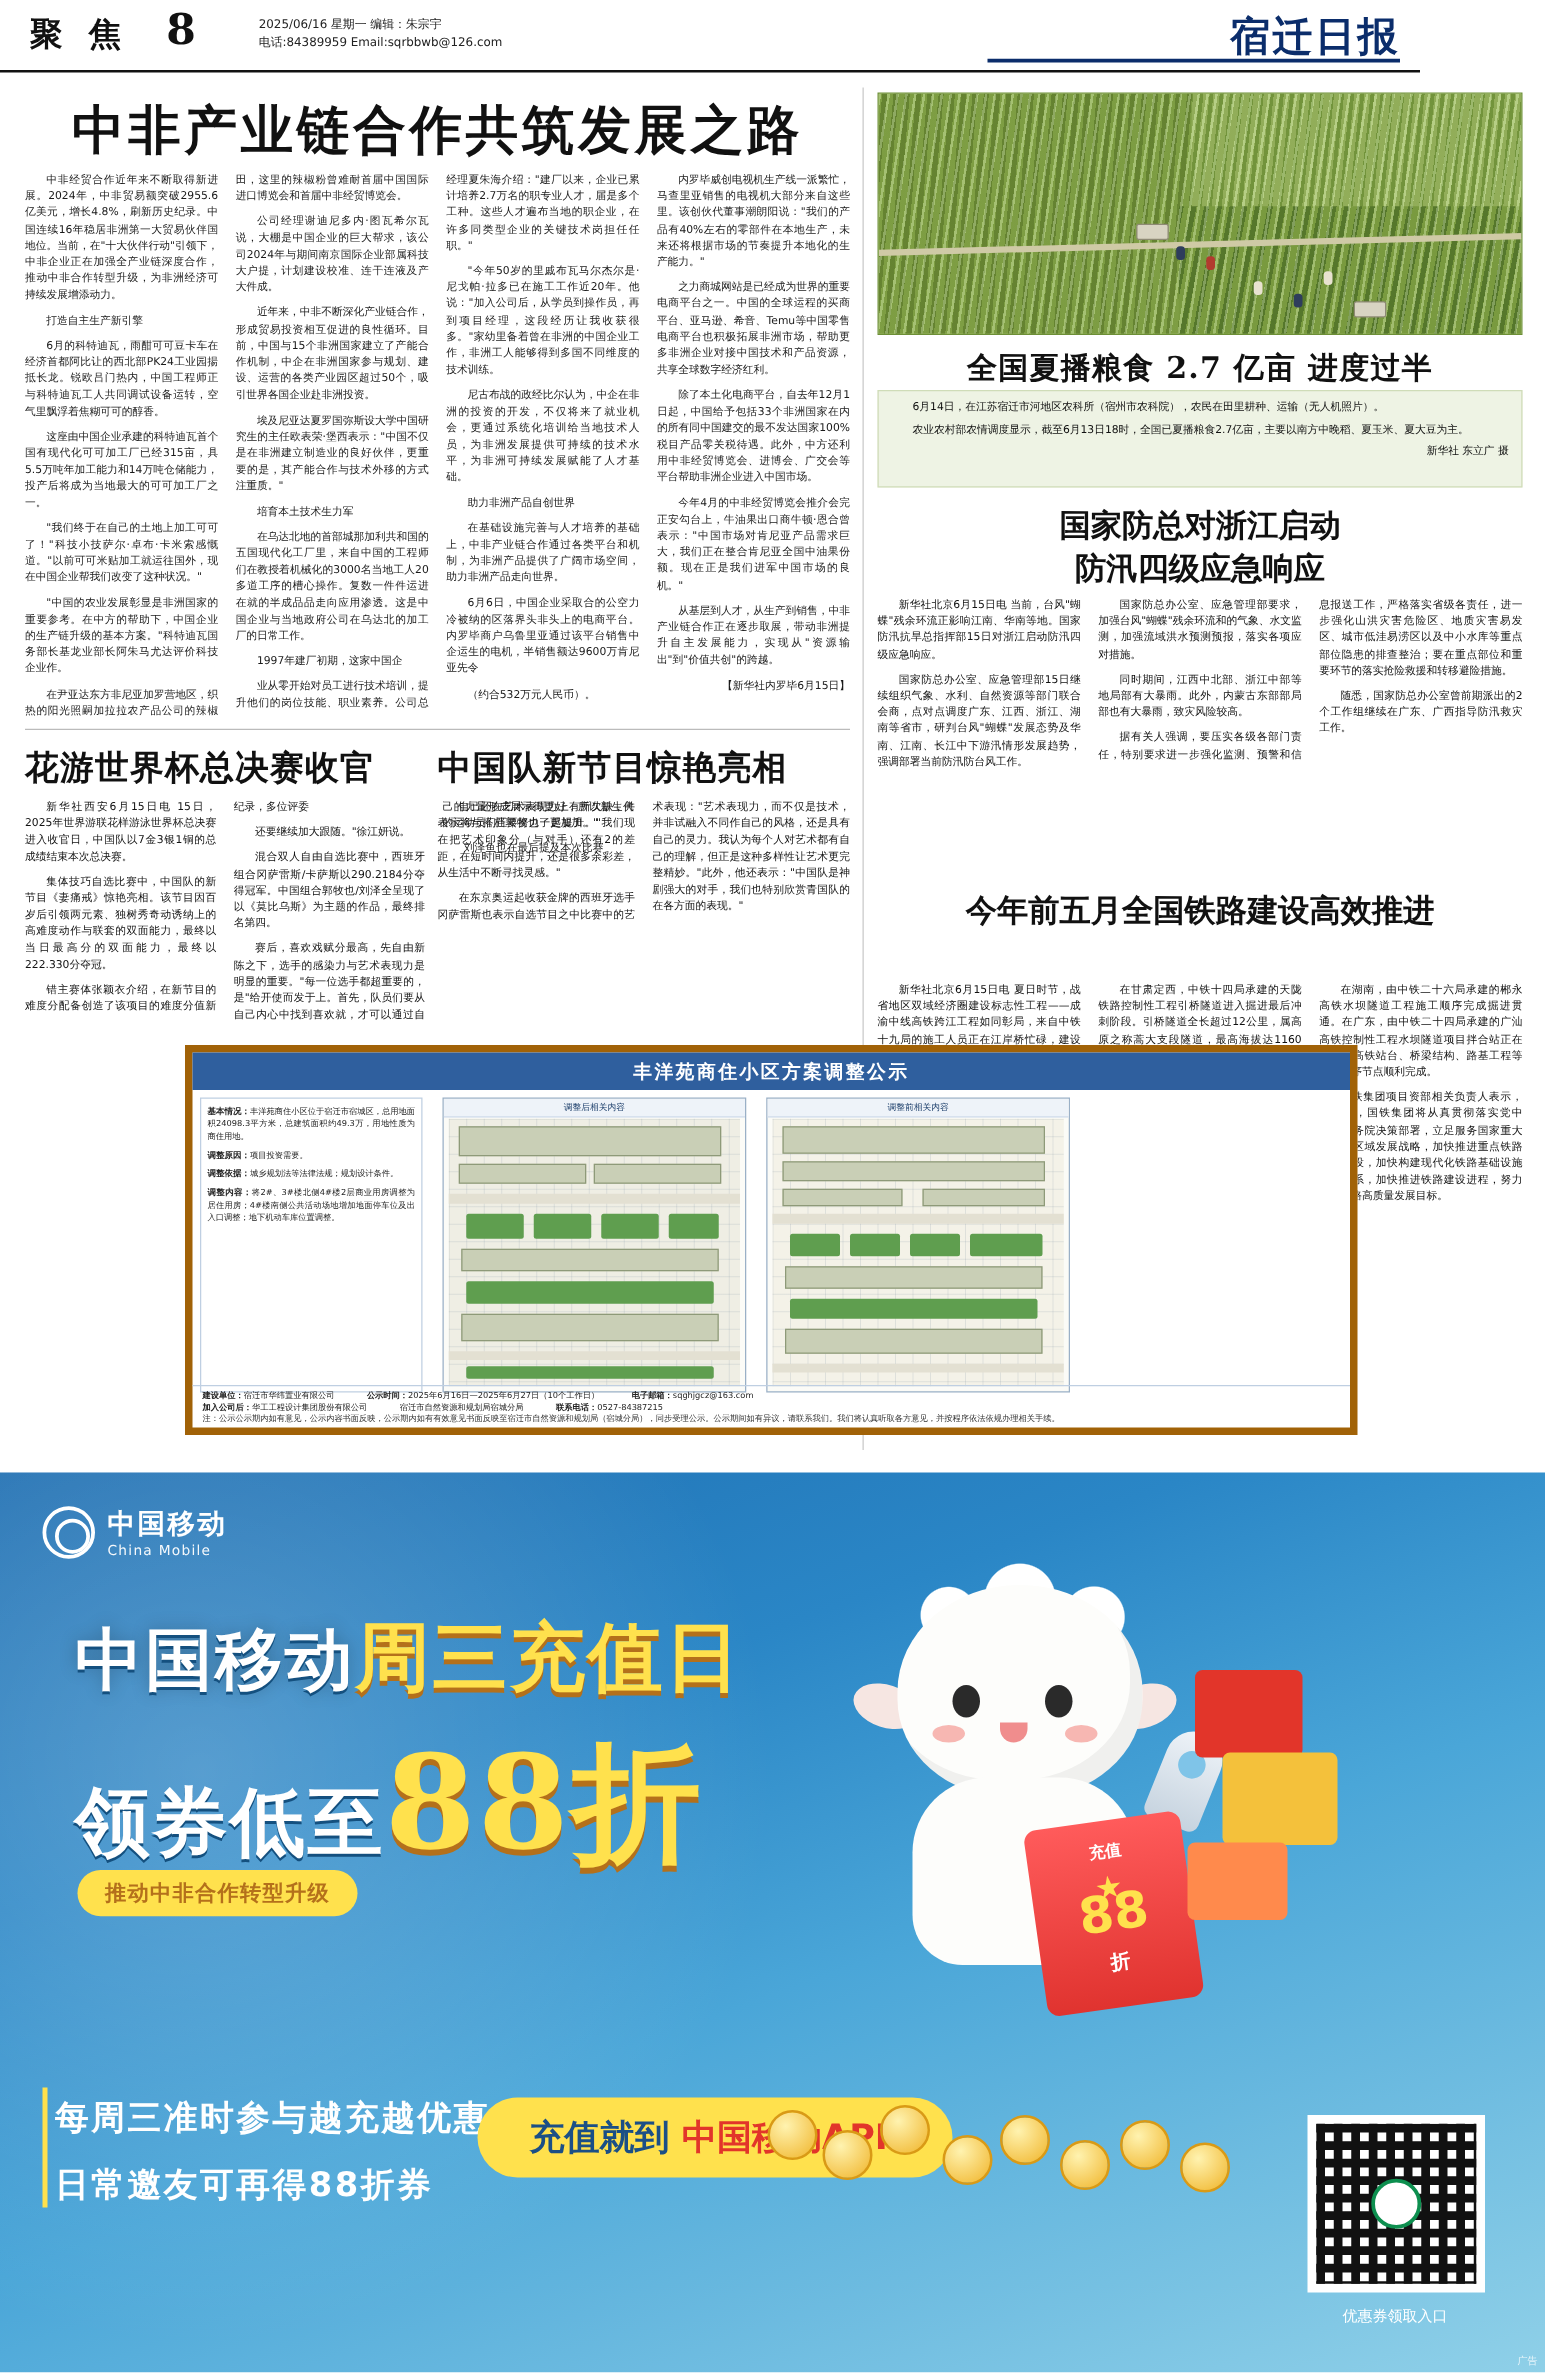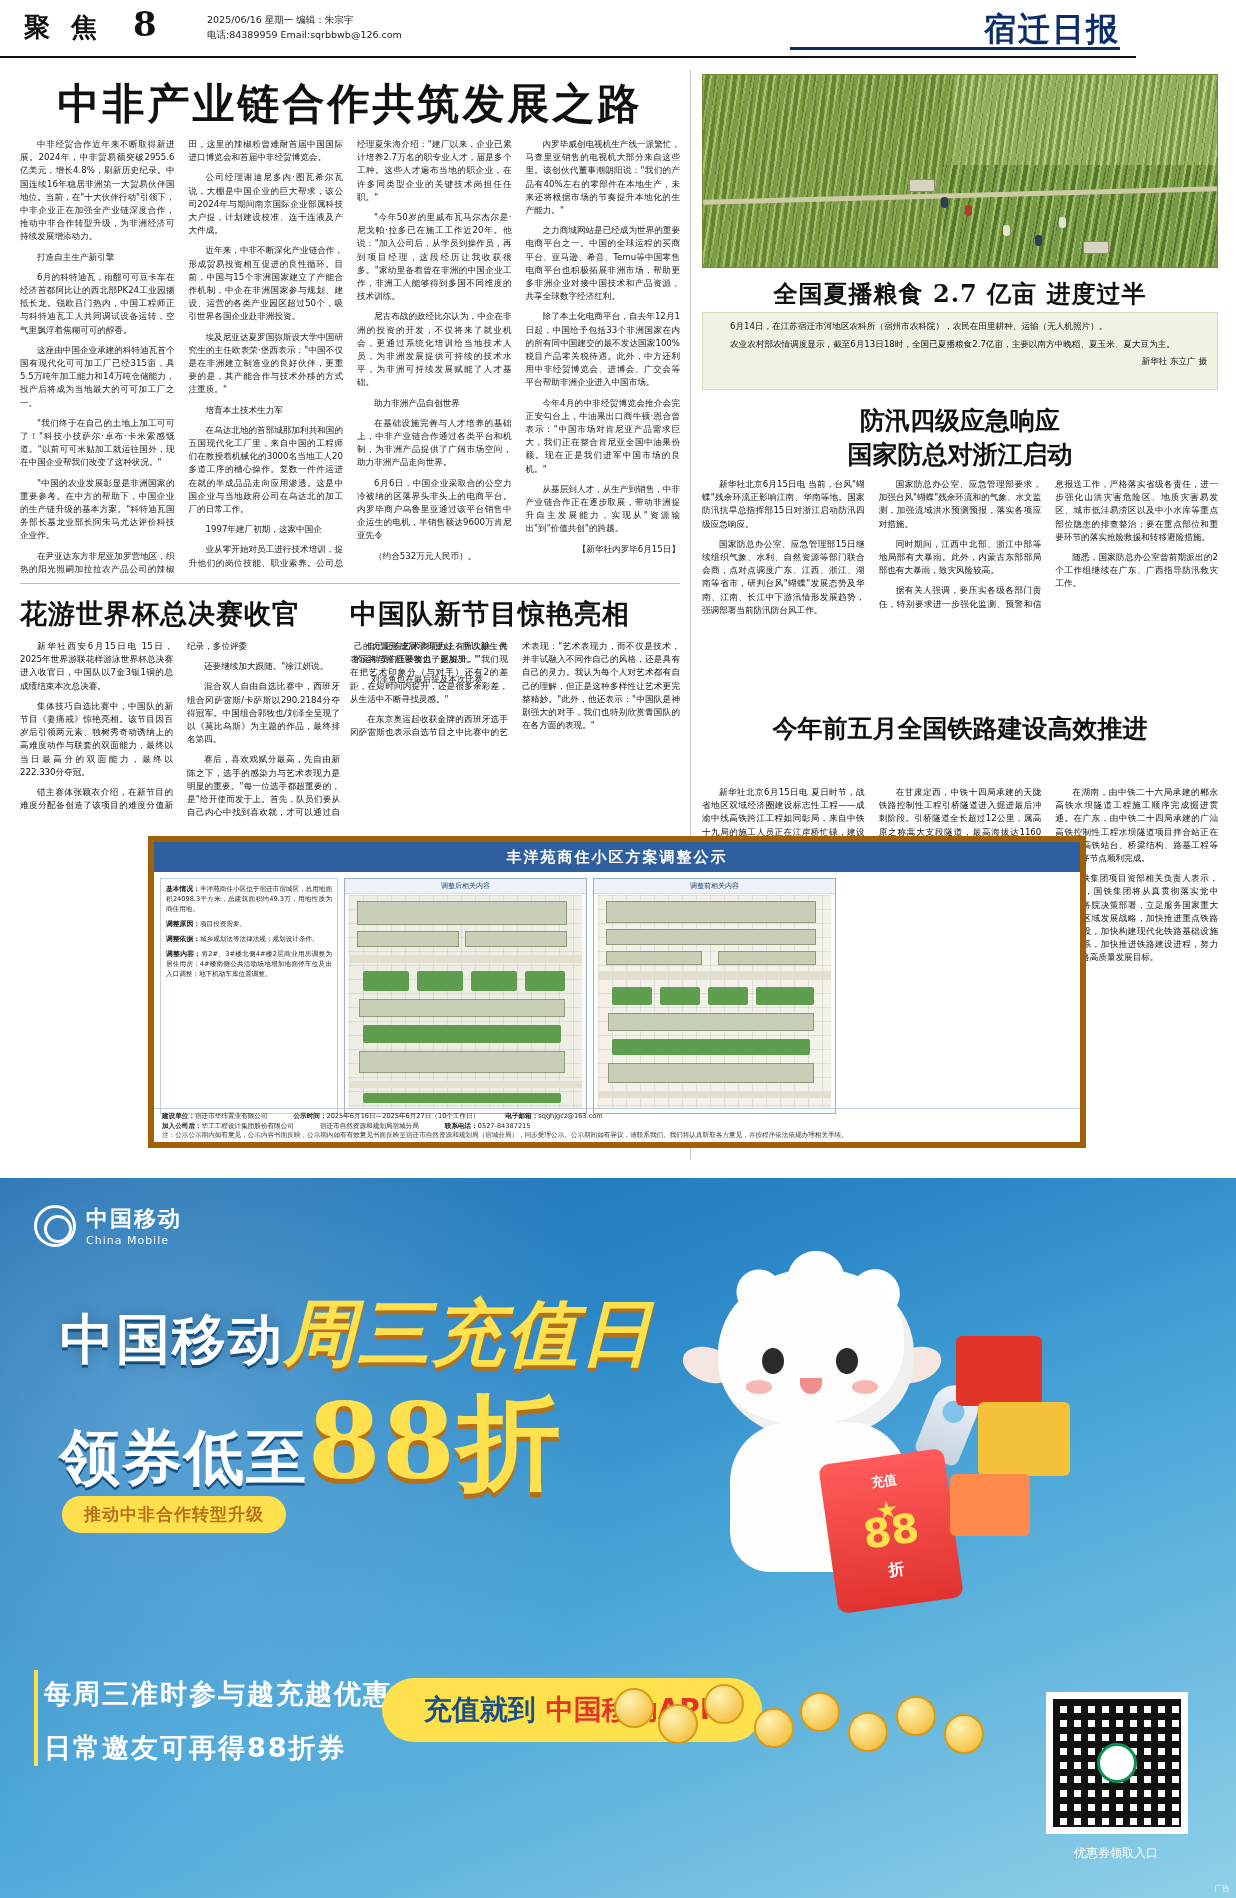--- a/index.html
+++ b/index.html
@@ -149,21 +149,21 @@
   
   .notice {
     position:absolute; left:148px; top:836px; width:938px; height:312px;
     border:6px solid #a16207; background:#ffffff;
   }
   .notice-head {
     height:30px; background:#2f5f9e; color:#fff;
     display:flex; align-items:center; justify-content:center;
     font-size:15px; font-weight:bold; letter-spacing:2px;
   }
-  .notice-body { position:relative; height:248px; padding:6px; display:flex; gap:6px; }
+  .notice-body { position:relative; height:248px; padding:6px; display:flex; gap:16px; }
   .notice-left {
     width:178px; border:1px solid #bfcfe2; padding:5px;
     font-size:6.6px; line-height:10px; text-align:justify; color:#222;
   }
   .notice-left b { font-size:6.8px; }
   .notice-left p { margin:0 0 5px 0; }
   .plan {
     position:relative; width:243px; border:1px solid #9ab0c7; background:#fbfbf7; overflow:hidden;
   }
   .plan .plan-cap {
@@ -196,21 +196,21 @@
   .ad .swirl { position:absolute; left:-200px; top:-120px; width:900px; height:900px;
     border-radius:50%; background:radial-gradient(circle at 40% 40%, rgba(255,255,255,.22), rgba(255,255,255,0) 60%);}
   .ad-logo { position:absolute; left:34px; top:26px; display:flex; align-items:center; gap:10px; color:#fff;}
   .ad-logo .mark { width:42px; height:42px; border-radius:50%; border:3px solid #fff; position:relative; }
   .ad-logo .mark:before{content:"";position:absolute;left:7px;top:7px;width:22px;height:22px;border-radius:50%;border:3px solid #fff;}
   .ad-logo .txt-cn { font-size:22px; font-weight:bold; letter-spacing:2px; }
   .ad-logo .txt-en { font-size:11px; letter-spacing:1px; opacity:.95; }
   .ad-l1 { position:absolute; left:60px; top:108px; font-size:54px; font-weight:bold; color:#fff;
            font-family:"DejaVu Serif", serif; letter-spacing:2px;
            text-shadow:0 3px 0 #14507f, 0 0 14px rgba(0,0,0,.25); }
-  .ad-l1 .big { font-size:72px; color:#ffe14d; text-shadow:0 4px 0 #b4701b;font-style:italic; }
+  .ad-l1 .big { font-size:60px; color:#ffe14d; text-shadow:0 4px 0 #b4701b; }
   .ad-l2 { position:absolute; left:60px; top:196px; font-size:60px; font-weight:bold; color:#fff;
            font-family:"DejaVu Serif", serif; letter-spacing:2px;
            text-shadow:0 3px 0 #14507f; }
   .ad-l2 .num { font-size:104px; color:#ffe14d; text-shadow:0 5px 0 #b4701b; }
   .ad-pill { position:absolute; left:62px; top:318px; padding:7px 22px; border-radius:20px;
     background:#ffe14d; color:#b4701b; font-size:17px; font-weight:bold; letter-spacing:1px;}
   .ad-b1 { position:absolute; left:44px; top:498px; font-size:27px; color:#fff; font-weight:bold; letter-spacing:2px;}
   .ad-b2 { position:absolute; left:44px; top:552px; font-size:27px; color:#fff; font-weight:bold; letter-spacing:2px;}
   .ad-bar { position:absolute; left:34px; top:492px; width:4px; height:96px; background:#ffe14d;}
   .ad-cta { position:absolute; left:382px; top:500px; width:380px; height:64px; border-radius:34px;
@@ -341,22 +341,22 @@
 </div>
 
 <div class="cap-title">全国夏播粮食 2.7 亿亩  进度过半</div>
 <div class="cap-box">
   <p>6月14日，在江苏宿迁市河地区农科所（宿州市农科院），农民在田里耕种、运输（无人机照片）。</p>
   <p>农业农村部农情调度显示，截至6月13日18时，全国已夏播粮食2.7亿亩，主要以南方中晚稻、夏玉米、夏大豆为主。</p>
   <p class="sig">新华社 东立广 摄</p>
 </div>
 
 <div class="headline-4">
+    <div>国家防总对浙江启动</div>
     <div>防汛四级应急响应</div>
-    <div>国家防总对浙江启动</div>
   </div>
 <div class="cols-r1" id="r1-body">
     <p>新华社北京6月15日电 当前，台风"蝴蝶"残余环流正影响江南、华南等地。国家防汛抗旱总指挥部15日对浙江启动防汛四级应急响应。</p>
     <p>国家防总办公室、应急管理部15日继续组织气象、水利、自然资源等部门联合会商，点对点调度广东、江西、浙江、湖南等省市，研判台风"蝴蝶"发展态势及华南、江南、长江中下游汛情形发展趋势，强调部署当前防汛防台风工作。</p>
     <p>国家防总办公室、应急管理部要求，加强台风"蝴蝶"残余环流和的气象、水文监测，加强流域洪水预测预报，落实各项应对措施。</p>
     <p>同时期间，江西中北部、浙江中部等地局部有大暴雨。此外，内蒙古东部部局部也有大暴雨，致灾风险较高。</p>
     <p>据有关人强调，要压实各级各部门责任，特别要求进一步强化监测、预警和信息报送工作，严格落实省级各责任，进一步强化山洪灾害危险区、地质灾害易发区、城市低洼易涝区以及中小水库等重点部位隐患的排查整治；要在重点部位和重要环节的落实抢险救援和转移避险措施。</p>
     <p>随悉，国家防总办公室曾前期派出的2个工作组继续在广东、广西指导防汛救灾工作。</p>
   </div>
 

